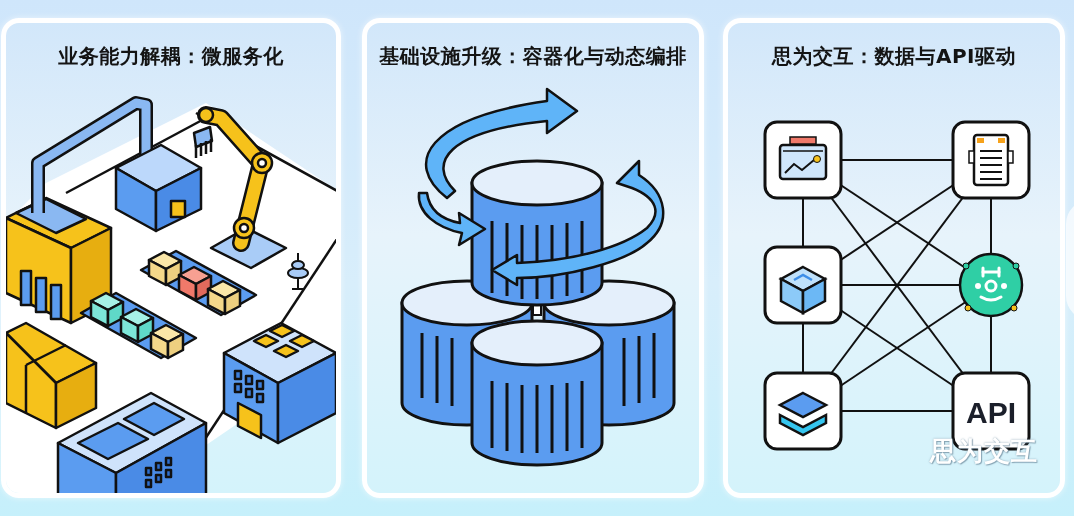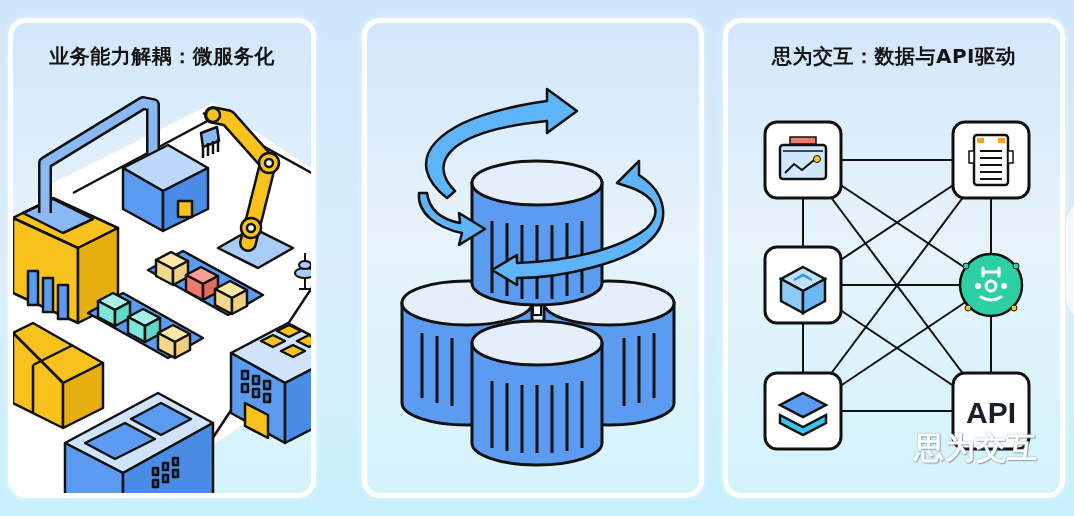--- a/index.html
+++ b/index.html
@@ -8,31 +8,31 @@
     background: linear-gradient(180deg, #cfe6fb 0%, #d8eefb 55%, #c6f0fb 100%);
     font-family: "DejaVu Sans", "Liberation Sans", sans-serif;
   }
   .panel {
     position:absolute; top:18px; height:480px; box-sizing:border-box;
     border:5px solid #ffffff; border-radius:18px;
     background: linear-gradient(180deg, #d2e7fa 0%, #e7f3fb 45%, #d4f3fb 100%);
     box-shadow: 0 0 6px rgba(255,255,255,0.6);
     overflow:hidden;
   }
-  #p1 { left:8px;  width:308px; }
+  #p1 { left:1px;  width:340px; }
   #p2 { left:362px; width:342px; }
   #p3 { left:723px; width:342px; }
   .ptitle {
     position:absolute; top:20px; left:0; right:0; text-align:center;
     font-size:20px; font-weight:bold; color:#141414; letter-spacing:0.5px;
   }
   .panel svg { position:absolute; left:0; top:0; }
   .watermark {
     position:absolute; right:22px; bottom:24px;
-    font-size:30px; font-weight:bold; color:#ffffff;
+    font-size:26px; font-weight:bold; color:#ffffff;
     text-shadow: 0 0 2px rgba(120,150,170,0.8), 1px 1px 1px rgba(90,120,140,0.6);
     letter-spacing:1px;
   }
   .edge-card {
     position:absolute; right:-40px; top:200px; width:48px; height:120px;
     border-radius:24px; background:rgba(255,255,255,0.7);
   }
 </style>
 </head>
 <body>
@@ -165,20 +165,21 @@
         <rect x="150" y="440" width="5" height="7" fill="#2f6fcf"></rect>
         <rect x="160" y="435" width="5" height="7" fill="#2f6fcf"></rect>
       <rect x="140" y="457" width="5" height="7" fill="#2f6fcf"></rect>
         <rect x="150" y="452" width="5" height="7" fill="#2f6fcf"></rect>
         <rect x="160" y="447" width="5" height="7" fill="#2f6fcf"></rect>
     </g>
   </svg>
 </div>
 
 <div class="panel" id="p2">
+  <div class="ptitle">基础设施升级：容器化与动态编排</div>
   <svg width="342" height="480" viewBox="0 0 342 480">
     <defs>
       <g id="cyl">
         <path d="M-65,0 L-65,100 A65,22 0 0 0 65,100 L65,0 Z" fill="#5b9cf0" stroke="#111" stroke-width="3"></path>
         <ellipse cx="0" cy="0" rx="65" ry="22" fill="#e4effb" stroke="#111" stroke-width="3"></ellipse>
       </g>
     </defs>
 
     <g transform="translate(100,280)">
         <use href="#cyl"></use>

